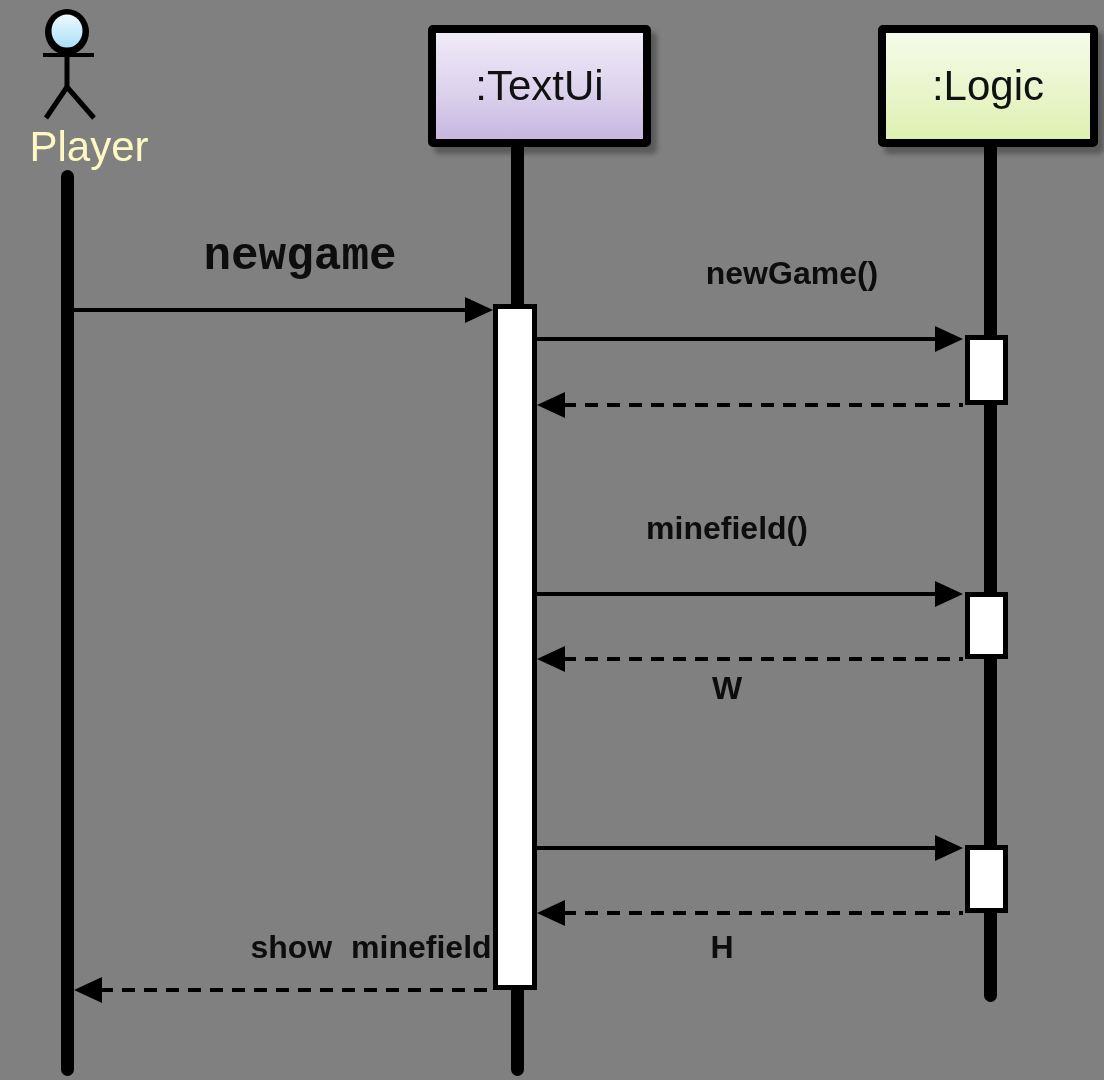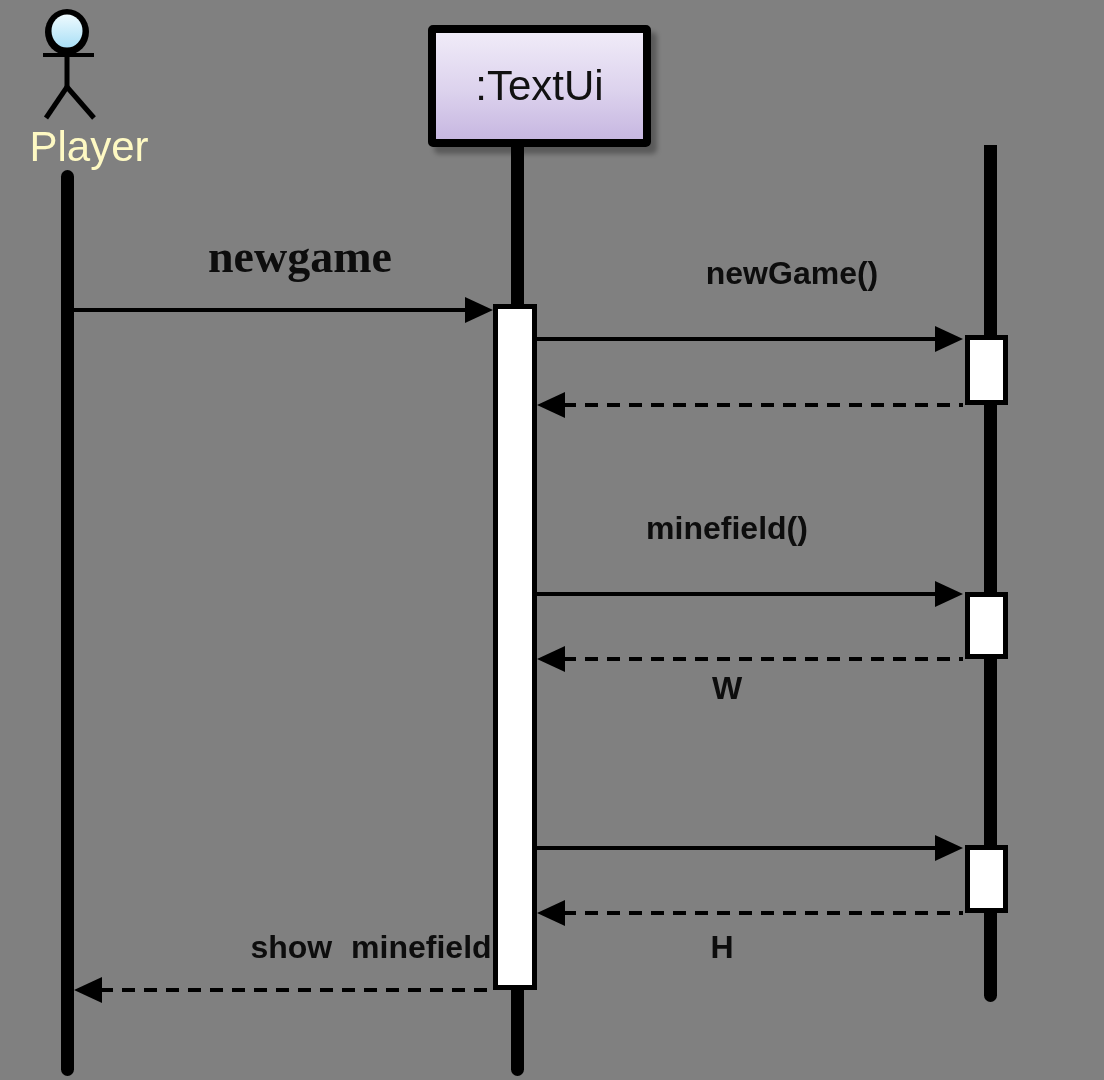--- a/index.html
+++ b/index.html
@@ -60,21 +60,21 @@
     border-top:13px solid transparent;border-bottom:13px solid transparent;
   }
   
   .msg-label{
     position:absolute;transform:translateX(-50%);
     font-weight:600;font-size:32px;color:#0d0d0d;
     white-space:nowrap;line-height:1.1;
   }
   .msg-label.mono{
     font-style:normal;font-weight:bold;font-size:46px;
-    font-family:Liberation Serif, serif;
+    font-family:Liberation Mono, monospace;
   }
   .msg-label.wide{word-spacing:10px;margin-left:27px;}
   .actor-label{
     position:absolute;left:89px;top:124px;transform:translateX(-50%);
     font-size:42px;color:#fef9c3;white-space:nowrap;line-height:1.1;
   }
   .actor-svg{position:absolute;left:0;top:0;}
 </style>
 </head>
 <body>
@@ -96,20 +96,23 @@
     <line x1="67" y1="87" x2="94" y2="118" stroke="#000" stroke-width="5"></line>
   </svg>
   <div class="actor-label">Player</div>
 
   <div class="lifeline player"></div>
   <div class="lifeline textui"></div>
   <div class="lifeline logic"></div>
 
   <div class="obj-box textui">
     <span>:TextUi</span>
+  </div>
+  <div class="obj-box logic">
+    <span>:Logic</span>
   </div>
 
   <div class="activation act-textui"></div>
   <div class="activation act-logic-1"></div>
   <div class="activation act-logic-2"></div>
   <div class="activation act-logic-3"></div>
 
   <div class="msg-label mono" style="left:300px;top:232px;">newgame</div>
   <div class="msg-line" style="left:74px;top:308px;width:394px;"></div>
   <div class="head-right" style="left:465px;top:297px;"></div>

